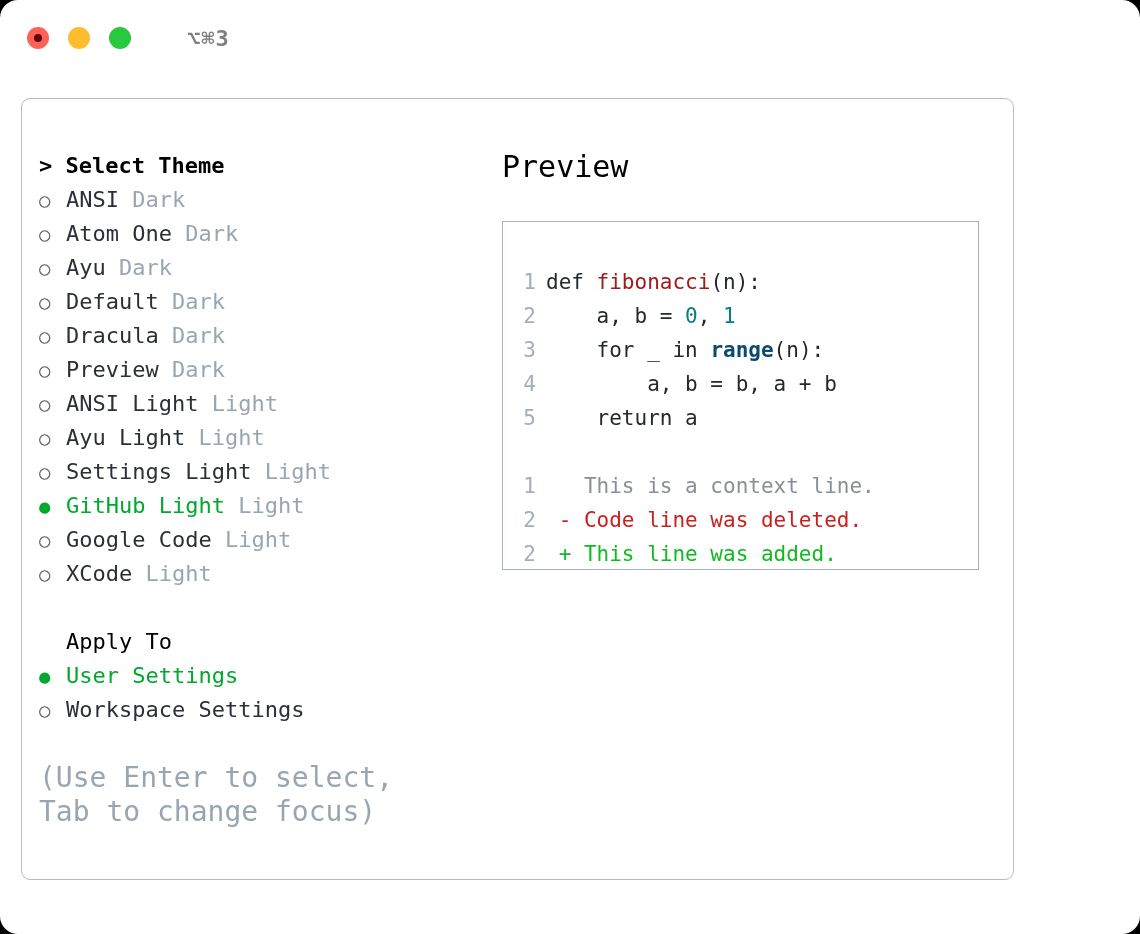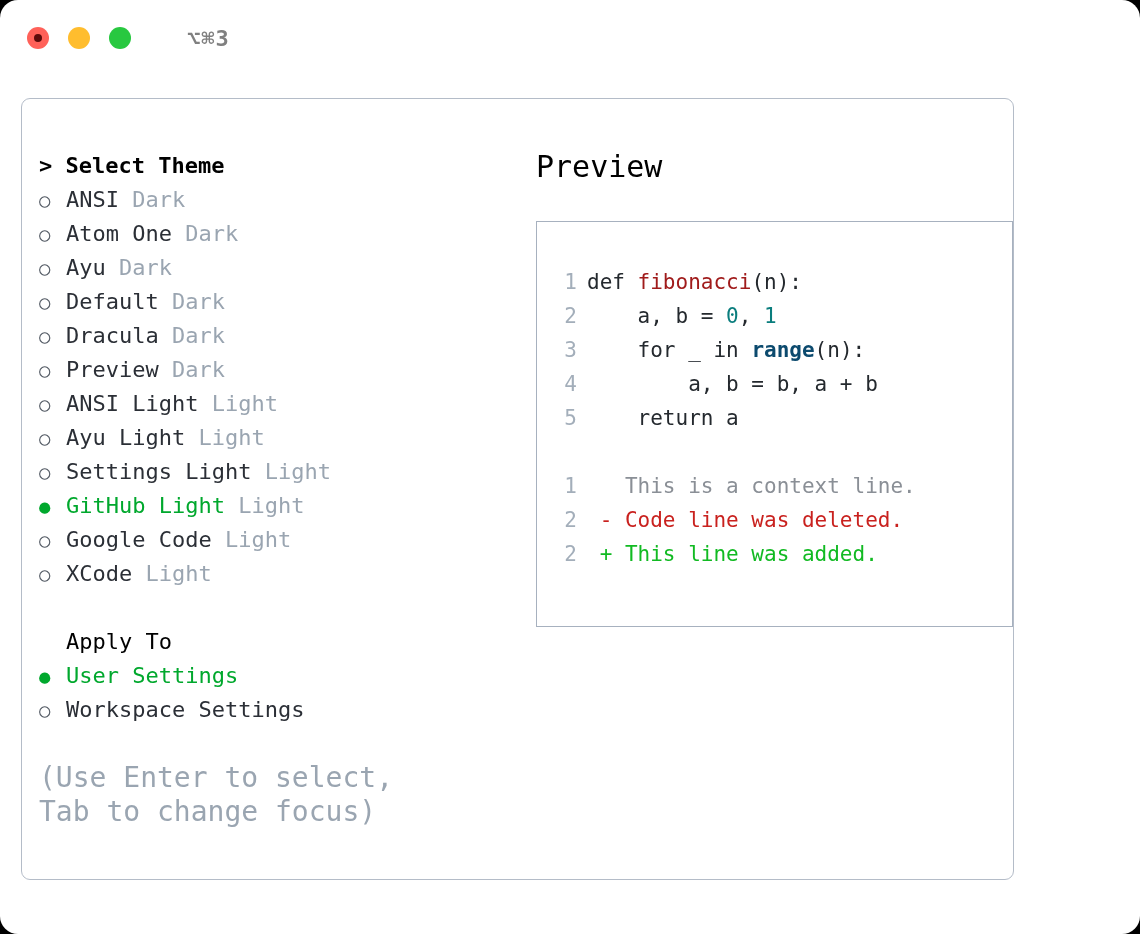--- a/index.html
+++ b/index.html
@@ -66,21 +66,21 @@
     background: #ffffff;
   }
   .panel-inner {
     position: absolute;
     left: 0; top: 0;
     width: 100%; height: 100%;
     padding: 50px 0 0 17px;
   }
 
   
-  .cols { display: flex; align-items: flex-start; gap: 34px; }
+  .cols { display: flex; align-items: flex-start; }
   .col-left  { width: 463px; flex: 0 0 463px; }
   .col-right { flex: 1 1 auto; padding-top: 1px; }
 
   
   .section-title {
     font-size: 22px;
     font-weight: bold;
     color: #000000;
     line-height: 34px;
     white-space: pre;
@@ -120,24 +120,24 @@
   
   .preview-title {
     font-size: 30px;
     color: #000000;
     line-height: 34px;
     white-space: pre;
   }
   .preview-box {
     margin-top: 37px;
     width: 477px;
-    height: 406px;
+    height: 349px;
     border: 1.5px solid #a7b1bf;
     background: #ffffff;
-    padding: 43px 0 0 18px;
+    padding: 43px 0 0 11px;
   }
   .code-line {
     font-size: 21px;
     line-height: 34px;
     white-space: pre;
     color: #24292e;
   }
   .ln {
     display: inline-block;
     width: 22px;

